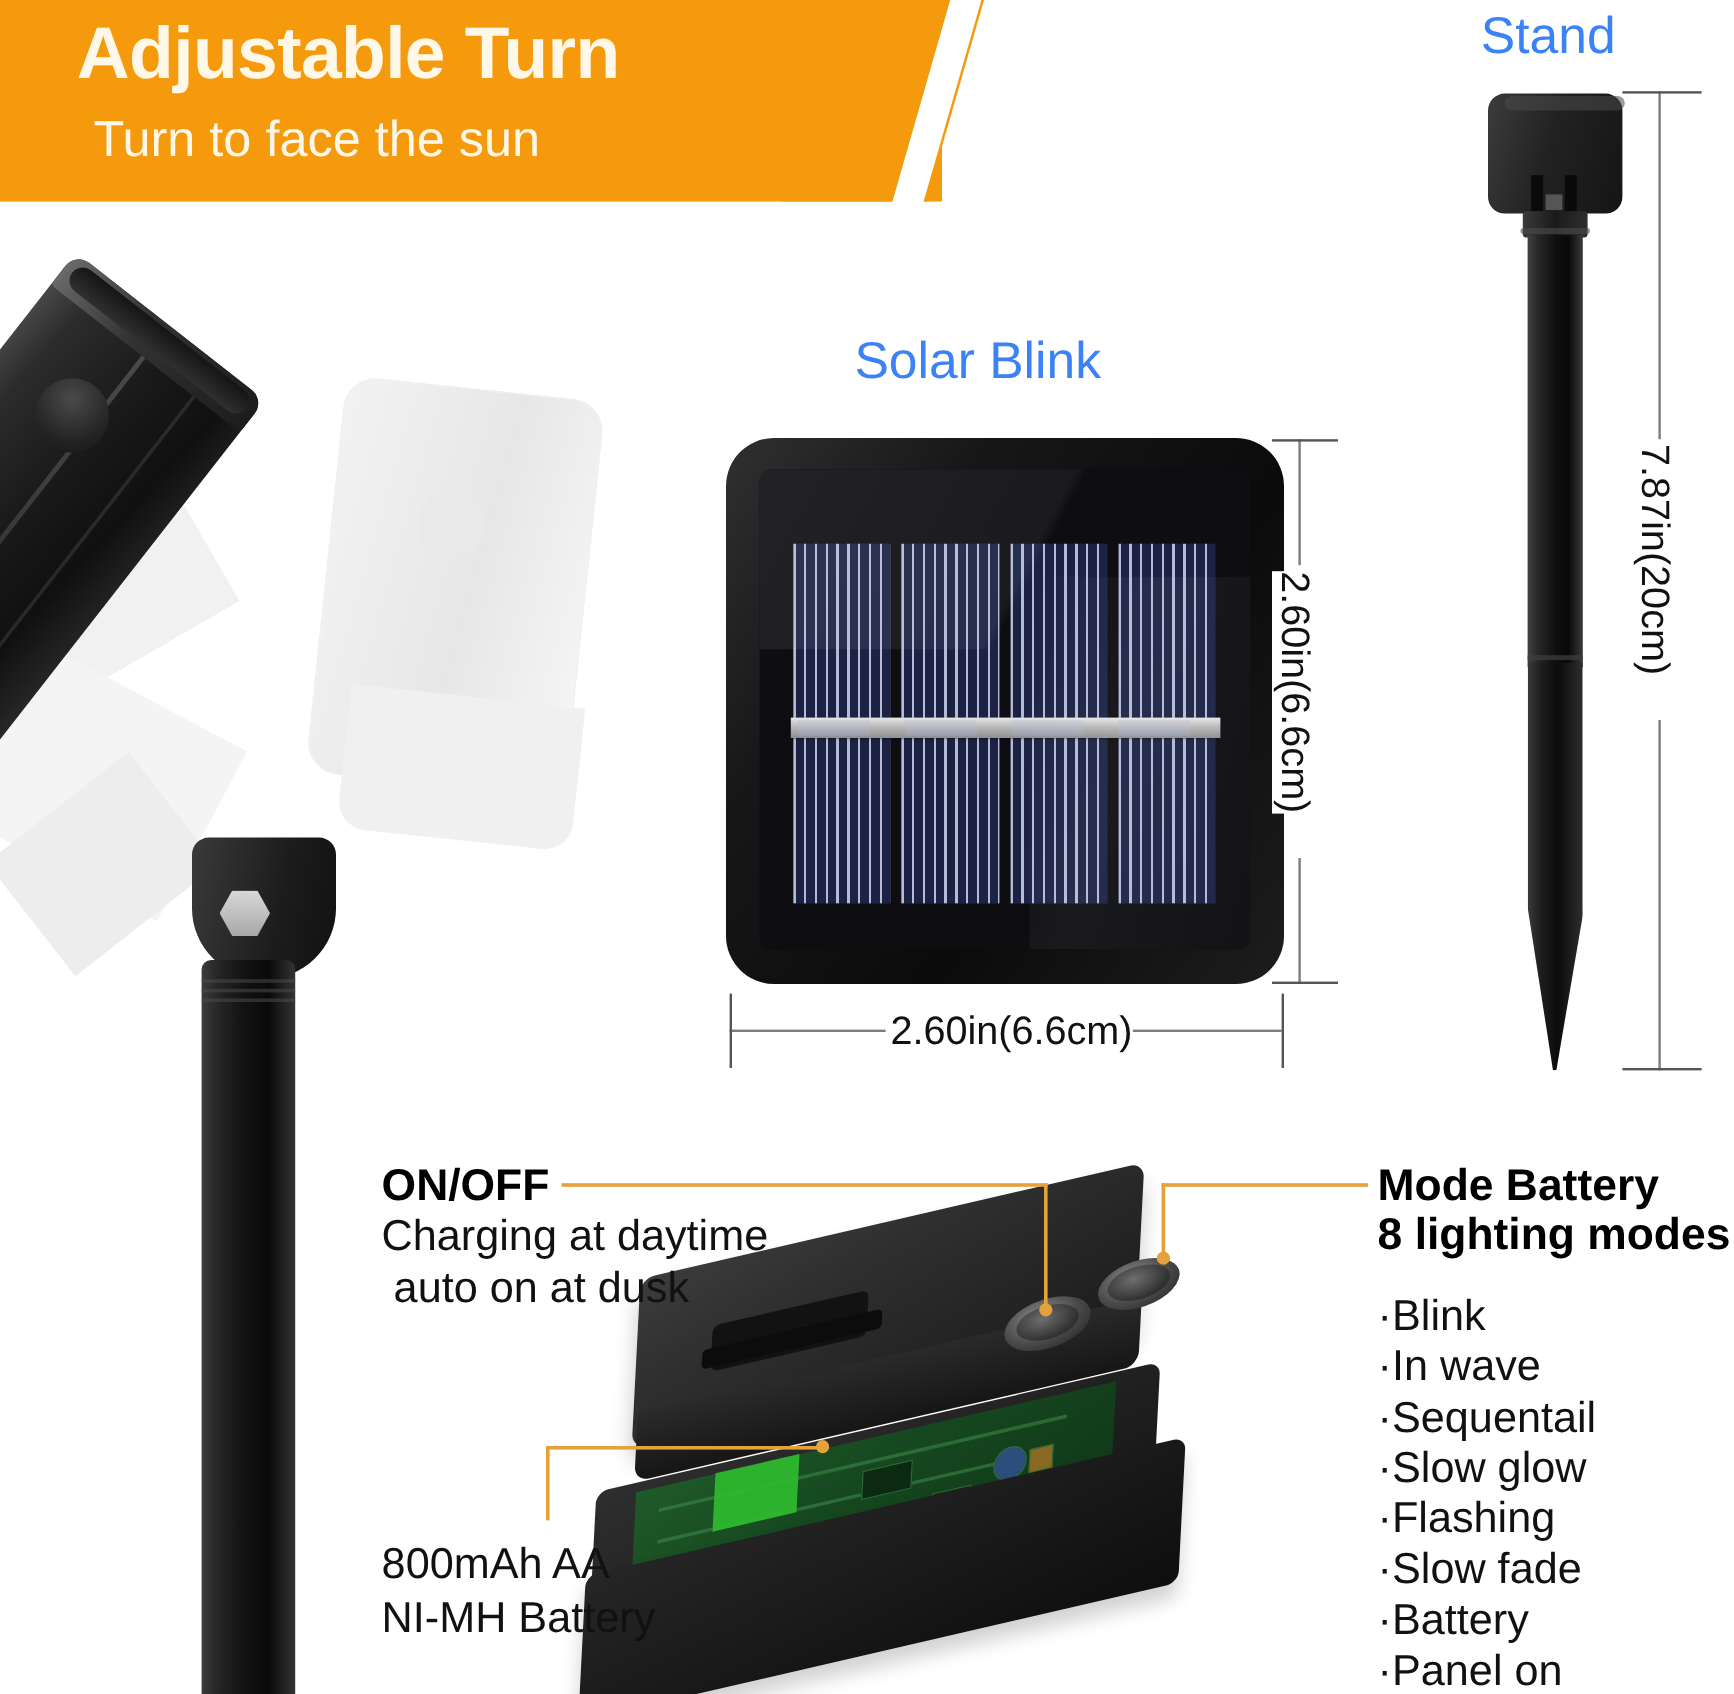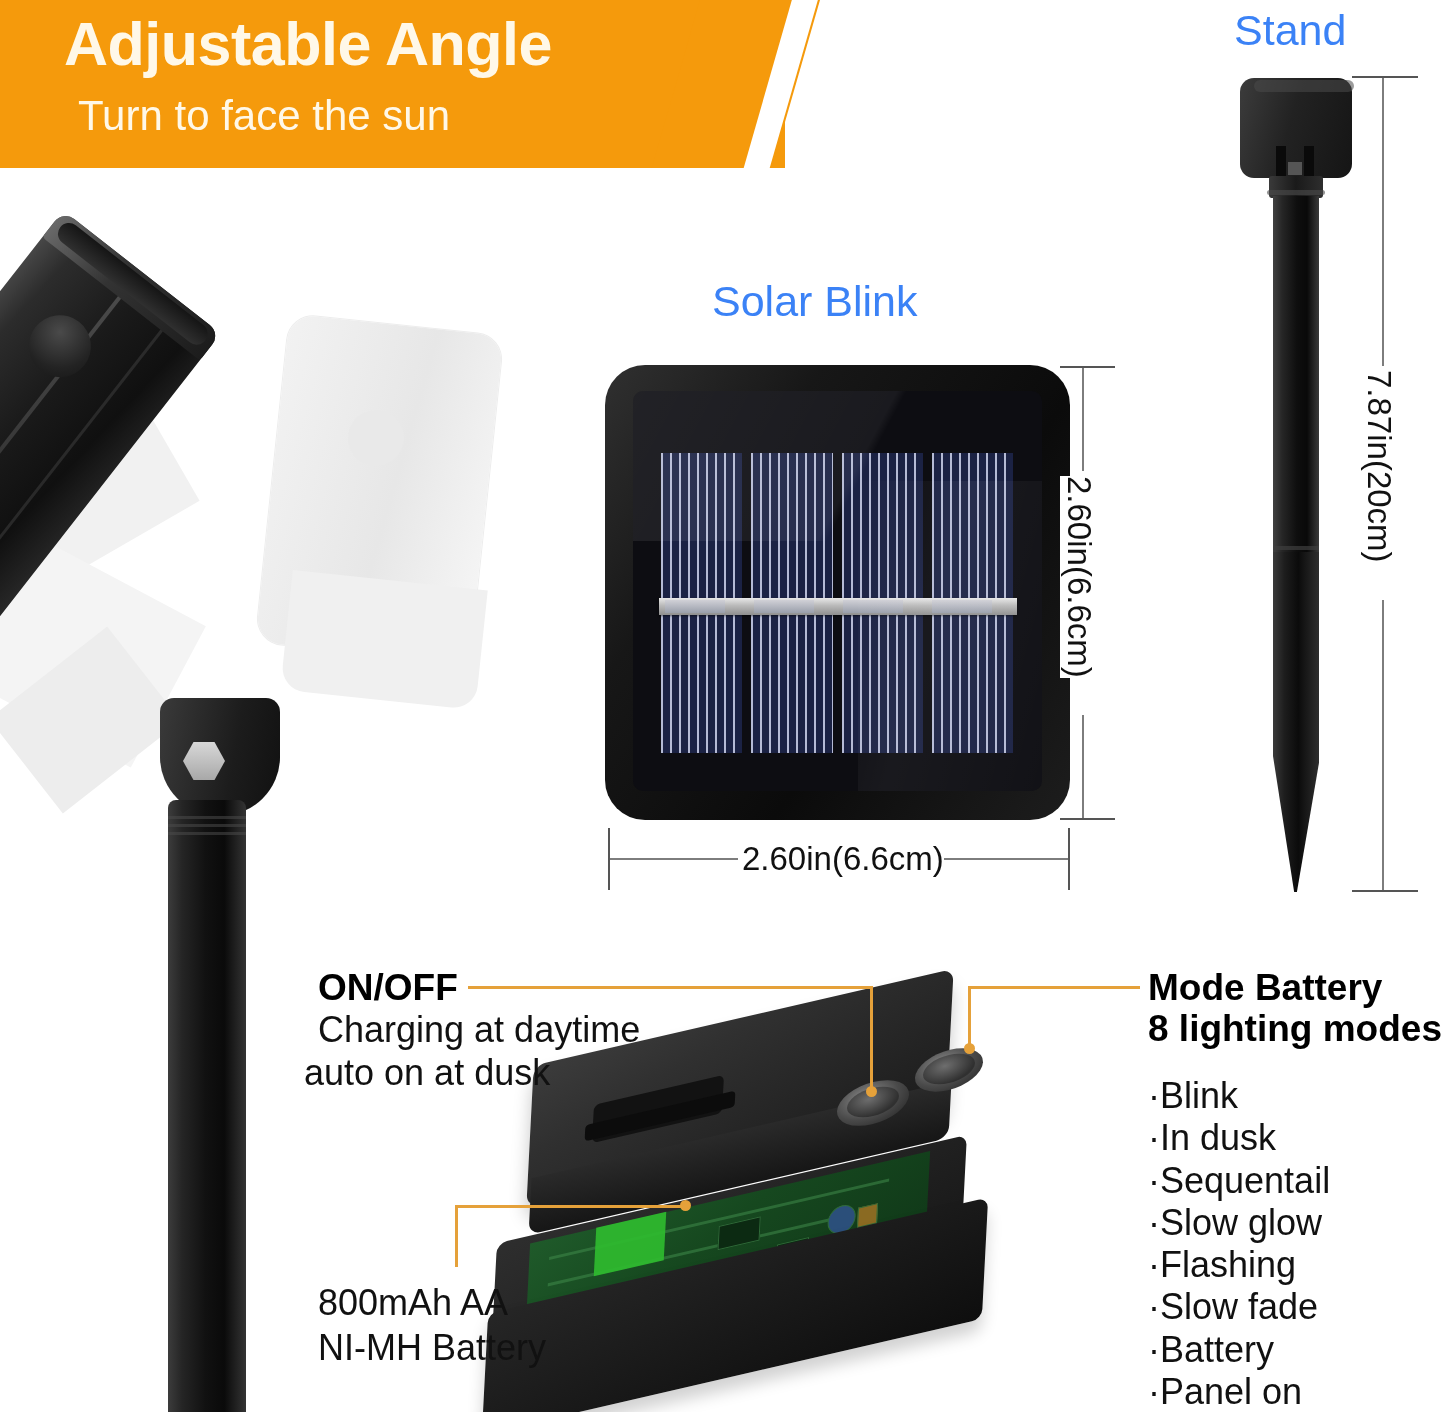--- a/index.html
+++ b/index.html
@@ -165,21 +165,21 @@
   #mode-list div{white-space:nowrap;}
 </style>
 </head>
 <body>
 
 <div id="banner"></div>
 <div id="banner-skew"></div>
 <div class="stripe" id="stripe1"></div>
 <div class="stripe" id="stripe2"></div>
 <div class="stripe" id="stripe3"></div>
-<div id="banner-title">Adjustable Angle</div>
+<div id="banner-title">Adjustable Turn</div>
 <div id="banner-sub">Turn to face the sun</div>
 
 <div id="lamp-area">
   <div class="ghost" id="ghost-arm"></div>
   <div class="ghost" id="ghost-arm2"></div>
   <div class="ghost" id="ghost-arm3"></div>
   <div class="ghost" id="ghost-body"></div>
   <div class="ghost" id="ghost-body2"></div>
   <div class="ghost" id="ghost-cap"></div>
 
@@ -277,34 +277,34 @@
     <div class="chip" style="left:300px;top:34px;width:26px;height:26px;border-radius:50%;background:#2b4f7a;"></div>
     <div class="chip" style="left:330px;top:40px;width:18px;height:18px;background:#8a6a22;"></div>
     <div class="chip" style="left:150px;top:88px;width:48px;height:18px;background:#dcdcdc;border-color:#aaa;"></div>
   </div>
   <div id="pcb-green"></div>
   <div id="base-bottom"></div>
 </div>
 
 <div class="callout-title" style="left:318px;top:967px;">ON/OFF</div>
 <div class="callout-text" style="left:318px;top:1009px;">Charging at daytime</div>
-<div class="callout-text" style="left:304px;top:1052px;">auto on at dusk</div>
+<div class="callout-text" style="left:328px;top:1052px;">auto on at dusk</div>
 <div class="lead" style="left:468px;top:986px;width:405px;height:3px;"></div>
 <div class="lead" style="left:870px;top:986px;width:3px;height:105px;"></div>
 <div class="lead-dot" style="left:866px;top:1086px;"></div>
 
 <div class="callout-title" style="left:1148px;top:967px;">Mode Battery</div>
 <div class="callout-title" style="left:1148px;top:1008px;">8 lighting modes</div>
 <div class="lead" style="left:968px;top:986px;width:172px;height:3px;"></div>
 <div class="lead" style="left:968px;top:986px;width:3px;height:62px;"></div>
 <div class="lead-dot" style="left:964px;top:1043px;"></div>
 
 <div id="mode-list">
   <div>·Blink</div>
-  <div>·In dusk</div>
+  <div>·In wave</div>
   <div>·Sequentail</div>
   <div>·Slow glow</div>
   <div>·Flashing</div>
   <div>·Slow fade</div>
   <div>·Battery</div>
   <div>·Panel on</div>
 </div>
 
 <div class="lead" style="left:455px;top:1205px;width:3px;height:62px;"></div>
 <div class="lead" style="left:455px;top:1205px;width:230px;height:3px;"></div>

